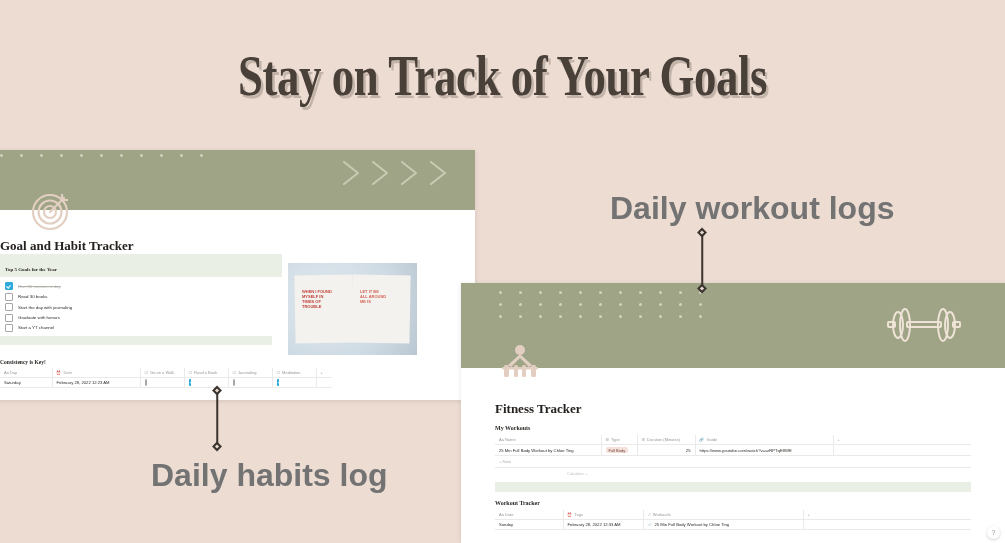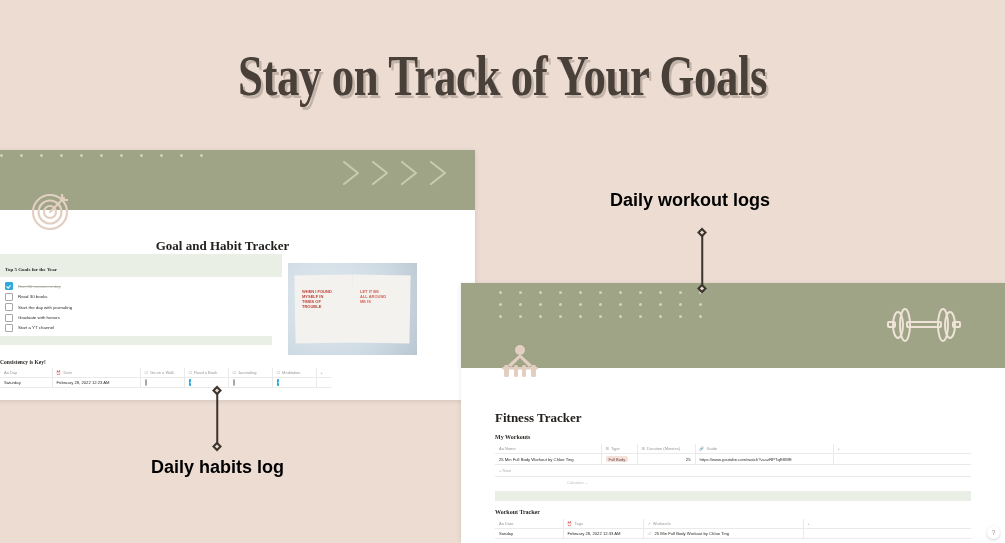--- a/index.html
+++ b/index.html
@@ -52,21 +52,21 @@
   .calc{color:#c3c0bc;font-size:4px;padding:3px 0 0 30px;}
   .tag{background:#f6e0da;color:#6b4b42;border-radius:2px;padding:0.5px 3px;font-size:4px;display:inline-block;}
   .num{text-align:right;}
   
   .conn{position:absolute;}
   .conn .line{position:absolute;left:50%;top:0;width:1.5px;height:100%;background:#3b332e;transform:translateX(-50%);}
   .conn .dia{position:absolute;left:50%;width:7px;height:7px;background:#3b332e;transform:translateX(-50%) rotate(45deg);}
   .conn .dia.top{top:-3.5px;}
   .conn .dia.bot{bottom:-3.5px;}
   .conn .dia:after{content:"";position:absolute;left:2px;top:2px;width:3px;height:3px;background:#ecdcd2;}
-  .callout{position:absolute;font-size:18px;font-weight:bold;color:#000000;white-space:nowrap;}
+  .callout{position:absolute;font-size:32px;font-weight:bold;color:#737373;white-space:nowrap;}
   .help-btn{
     position:absolute;right:5px;bottom:4px;width:13px;height:13px;border-radius:50%;
     background:#fff;box-shadow:0 1px 3px rgba(0,0,0,0.18);
     color:#9b9894;font-size:7px;line-height:13px;text-align:center;
   }
   .img-journal{
     position:absolute;background:
       radial-gradient(circle at 30% 40%, #dfe8ee 0%, #cfdbe4 60%, #b9c7d2 100%);
     overflow:hidden;
   }
@@ -116,21 +116,21 @@
     <svg width="44" height="44" viewBox="0 0 44 44">
       <circle cx="20" cy="24" r="17" fill="none" stroke="#e3cfc2" stroke-width="2.2"></circle>
       <circle cx="20" cy="24" r="11.5" fill="none" stroke="#e3cfc2" stroke-width="2.2"></circle>
       <circle cx="20" cy="24" r="6" fill="none" stroke="#e3cfc2" stroke-width="2.2"></circle>
       <path d="M20 24 L34 10" fill="none" stroke="#e3cfc2" stroke-width="2.2" stroke-linecap="round"></path>
       <path d="M32 6 L32 12 L38 12" fill="none" stroke="#e3cfc2" stroke-width="2.2" stroke-linejoin="round"></path>
     </svg>
   </div>
 
   <div class="content" style="padding-top:28px;">
-    <div class="doc-title" style="font-size:13px;margin-bottom:0;text-align:center;">Goal and Habit Tracker</div>
+    <div class="doc-title" style="font-size:13px;margin-bottom:0;">Goal and Habit Tracker</div>
 
     <div style="display:flex;gap:16px;">
       <div style="width:272px;">
         <div class="greenbar" style="padding:2.5px 5px;">
           <span class="sec-head" style="font-size:5px;">Top 5 Goals for the Year</span>
         </div>
         <div style="padding:3px 5px 0 5px;">
           <div class="check-row" style="margin:2.4px 0;">
             <span class="cb on"></span>
             <span class="check-lbl done">Run 30 minutes a day</span>
@@ -281,21 +281,21 @@
         <path d="M23 11 L11 22 L14 24 L23 15 L32 24 L35 22 Z"></path>
         <rect x="7" y="22" width="5" height="12" rx="1.5"></rect>
         <rect x="34" y="22" width="5" height="12" rx="1.5"></rect>
         <rect x="17" y="22" width="4" height="12" rx="1.5"></rect>
         <rect x="25" y="22" width="4" height="12" rx="1.5"></rect>
         <rect x="5" y="24" width="36" height="2.5" rx="1"></rect>
       </g>
     </svg>
   </div>
 
-  <div class="content" style="padding:42px 34px 0 34px;">
+  <div class="content" style="padding:33px 34px 0 34px;">
     <div class="doc-title" style="font-size:13px;margin-bottom:8px;">Fitness Tracker</div>
 
     <div class="sec-head" style="font-size:6px;margin-bottom:4px;">My Workouts</div>
     <table>
       <colgroup>
           <col style="width:106px">
           <col style="width:36px">
           <col style="width:58px">
           <col style="width:138px">
           <col>

